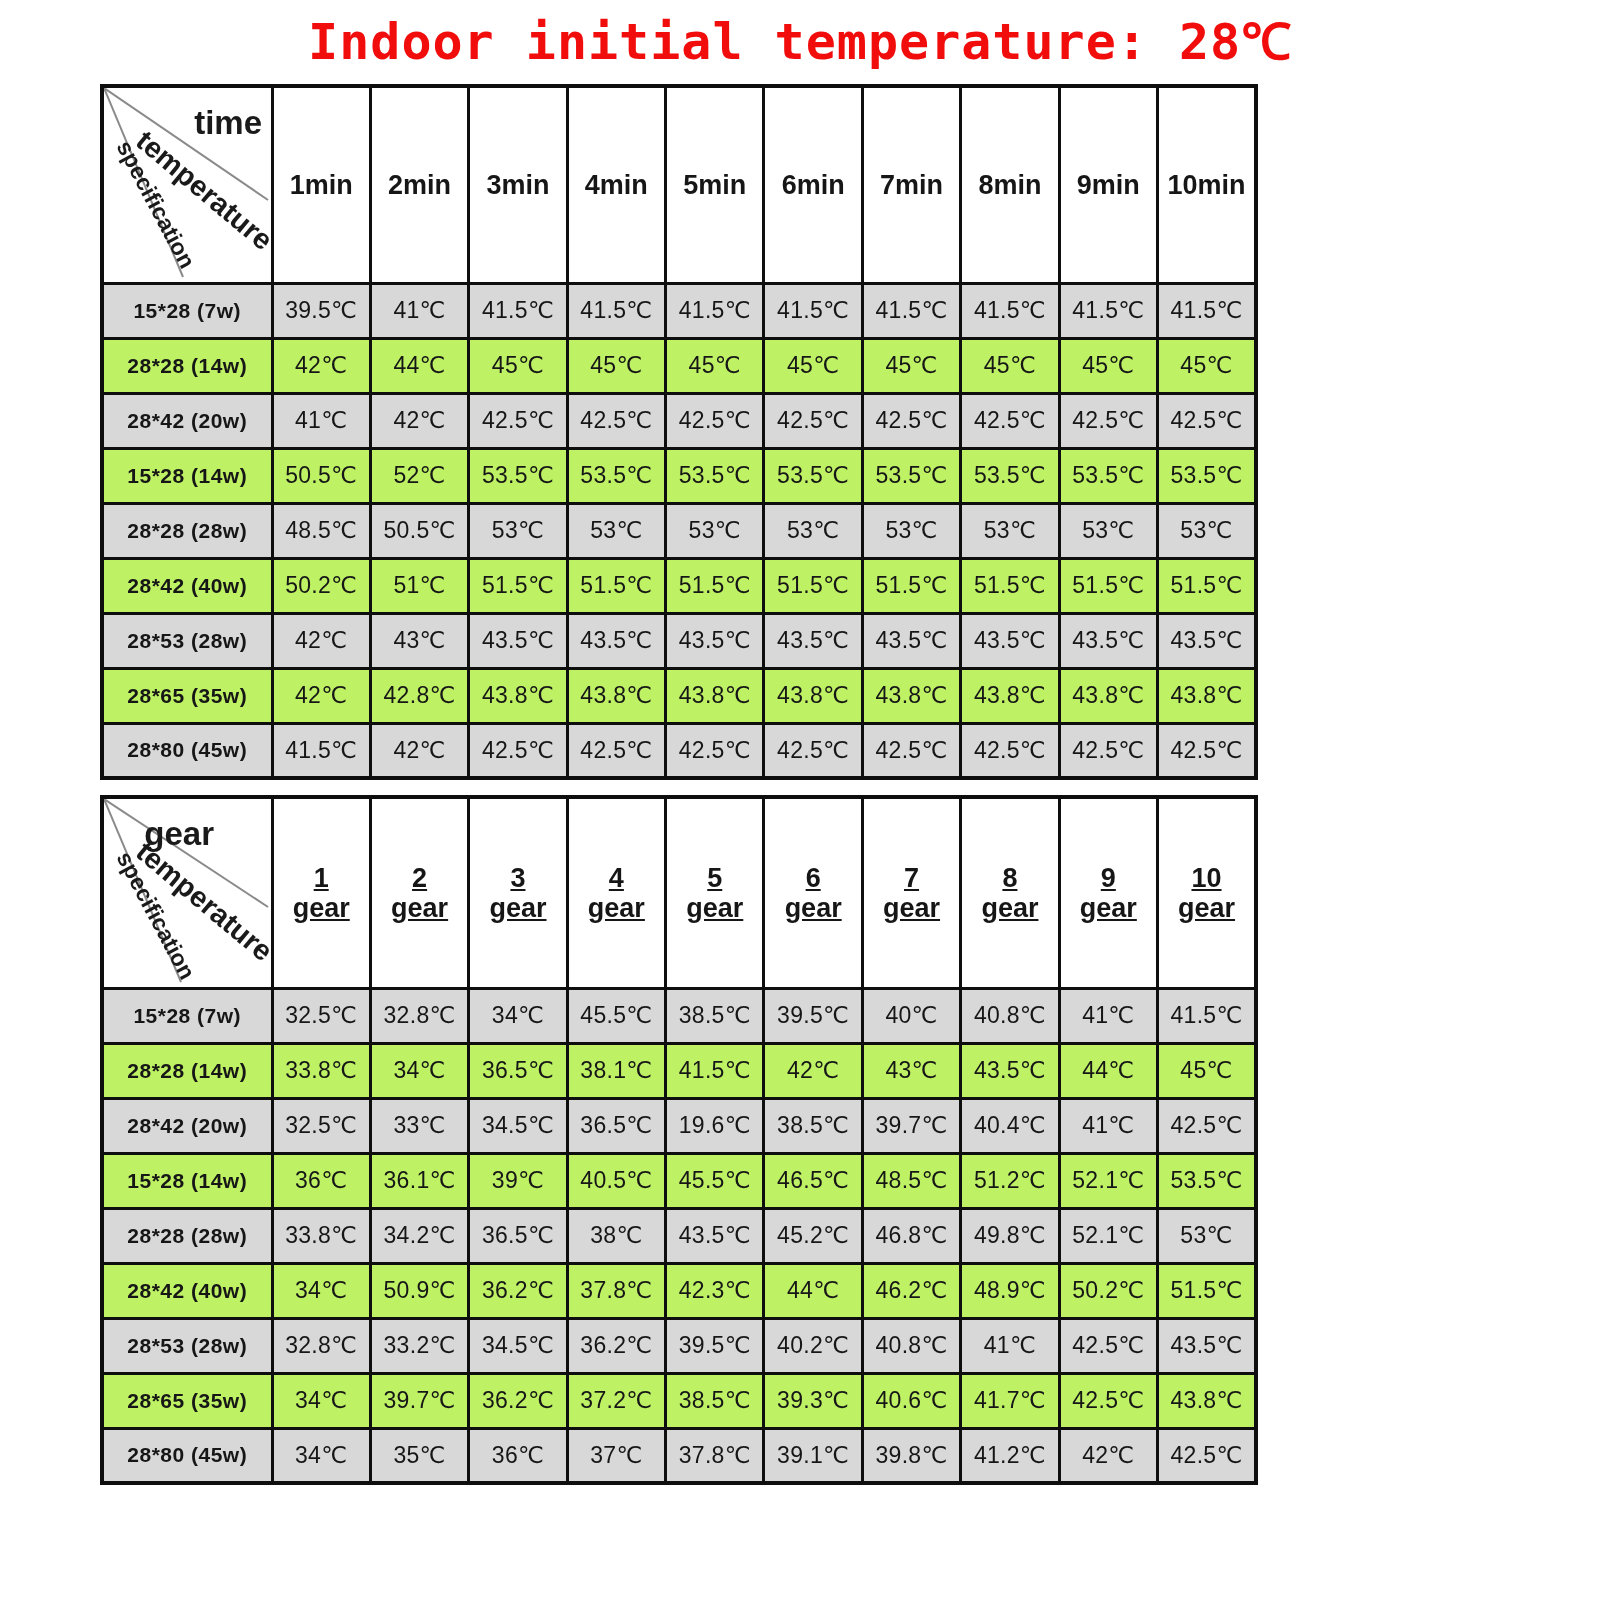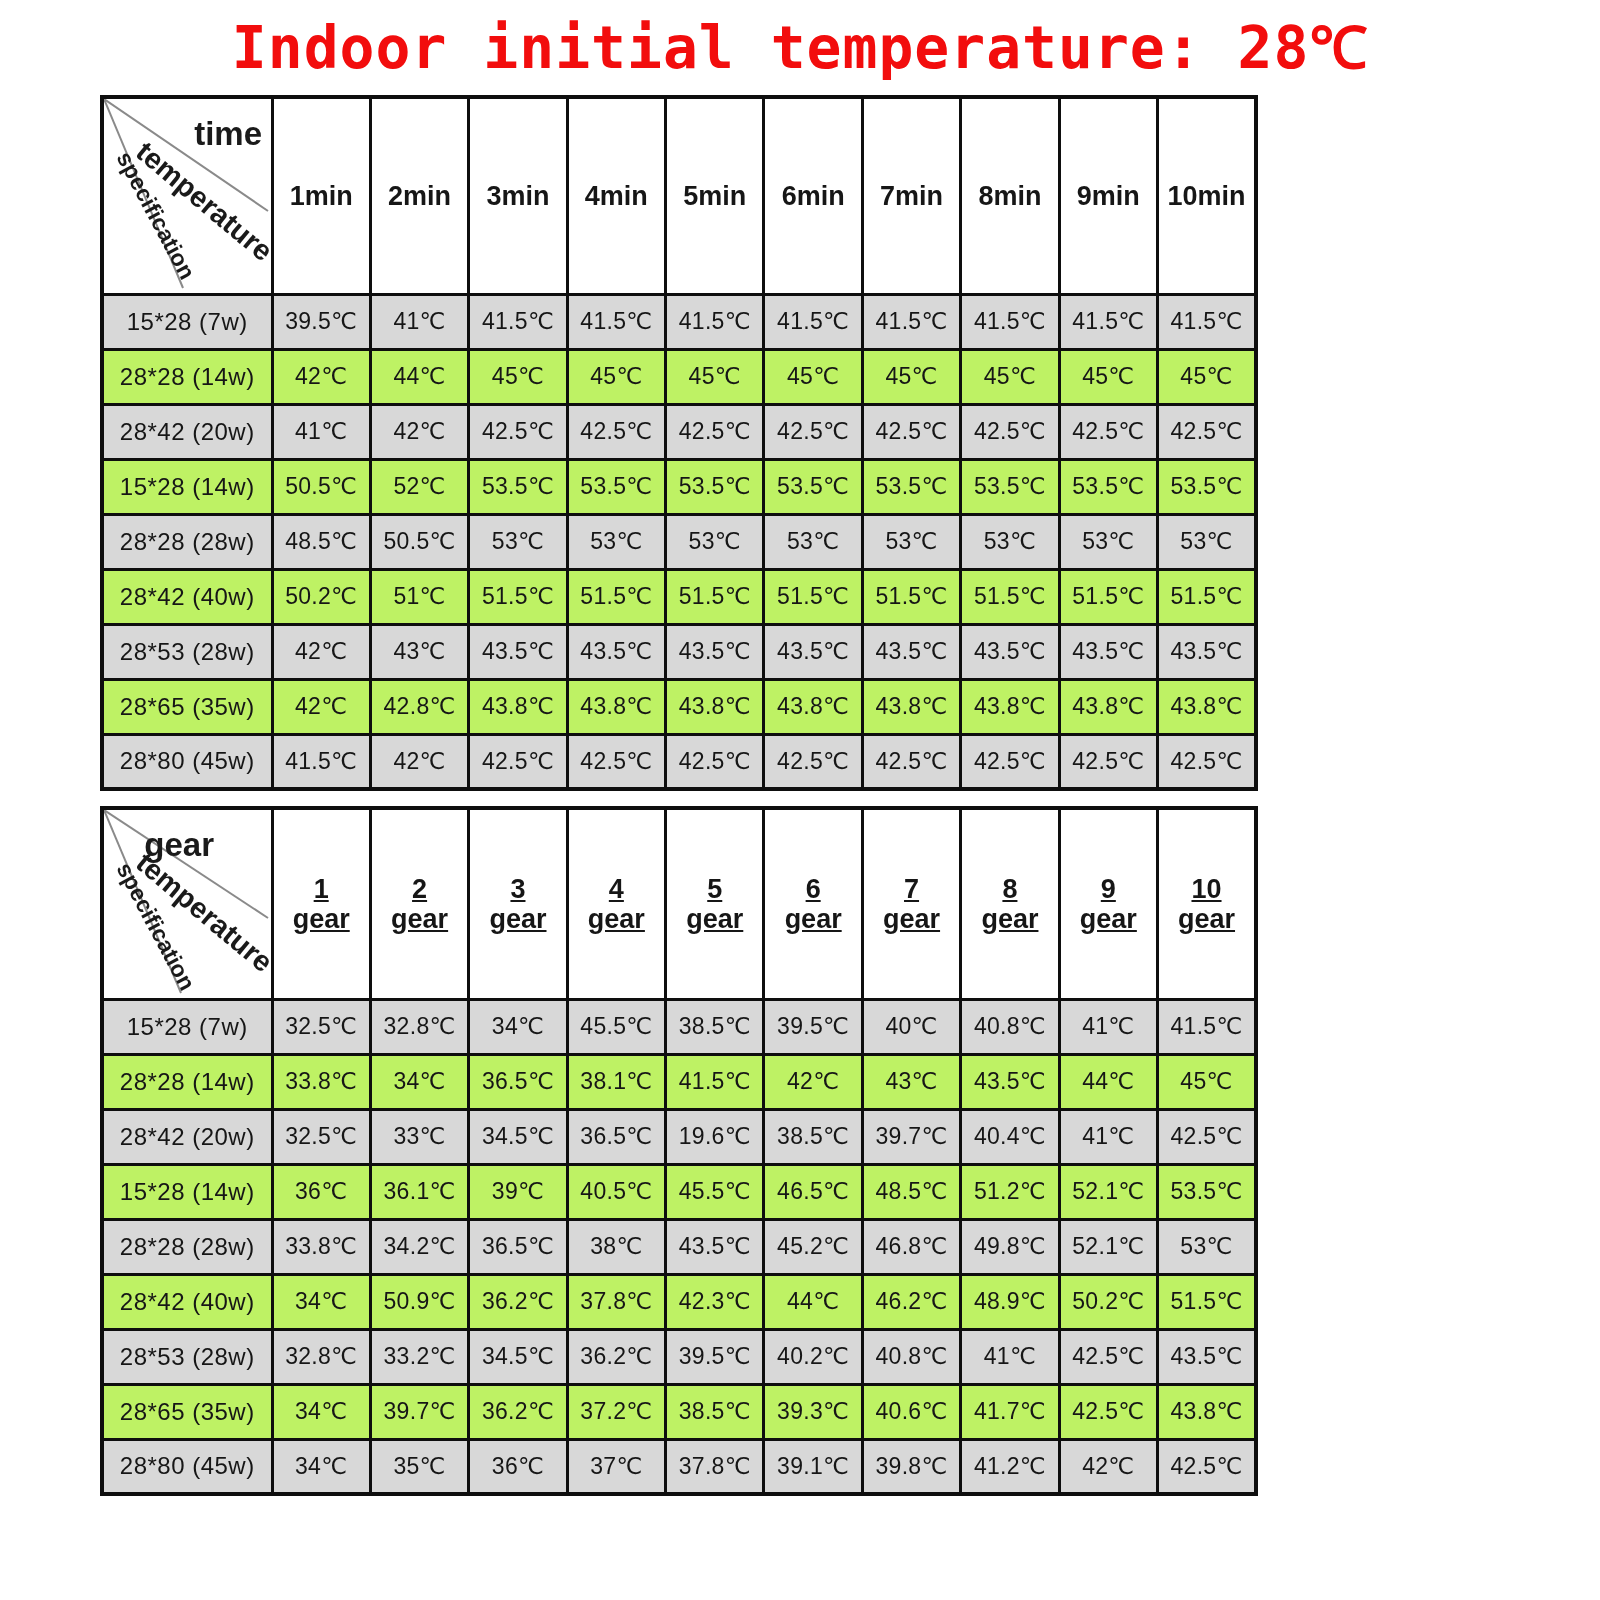--- a/index.html
+++ b/index.html
@@ -9,21 +9,21 @@
     background: #ffffff;
     font-family: "Liberation Sans", "DejaVu Sans", sans-serif;
     color: #161616;
     overflow: hidden;
   }
   .page-title {
     margin: 6px 0 10px 0;
     text-align: center;
     font-family: "DejaVu Sans Mono", monospace;
     font-weight: bold;
-    font-size: 58px;
+    font-size: 50px;
     letter-spacing: 1px;
     color: #f20d0d;
     white-space: nowrap;
   }
   table.temp-table {
     border-collapse: collapse;
     table-layout: fixed;
     width: 1158px;
     margin-left: 100px;
     border: 4px solid #0e0e0e;
@@ -37,21 +37,21 @@
     overflow: hidden;
   }
   col.spec-col { width: 170px; }
   #time-table thead tr { height: 197px; }
   #gear-table thead tr { height: 191px; text-decoration: underline; }
   tbody tr { height: 55px; background: #bef264; }
   tbody tr:nth-child(odd) { background: var(--stripe, #d8d8d8); }
   thead th { font-size: 27px; font-weight: bold; line-height: 1.12; background: #fff; }
   thead th.corner { padding: 0; vertical-align: top; }
   thead th.corner svg { display: block; overflow: visible; }
-  tbody th.rowlabel { font-size: 24px; font-weight: normal; letter-spacing: 0.5px; }
+  tbody th.rowlabel { font-size: 21px; font-weight: bold; letter-spacing: 0.5px; }
   tbody td { font-size: 23px; font-weight: 400; letter-spacing: 0.3px; }
   .corner-line { stroke: #8a8a8a; stroke-width: 2; }
   .corner-text { fill: #1a1a1a; }
 </style>
 </head>
 <body>
 
 <h1 class="page-title" style="color: rgb(242, 13, 13);">Indoor initial temperature: 28℃</h1>
 
 <table class="temp-table" id="time-table">

